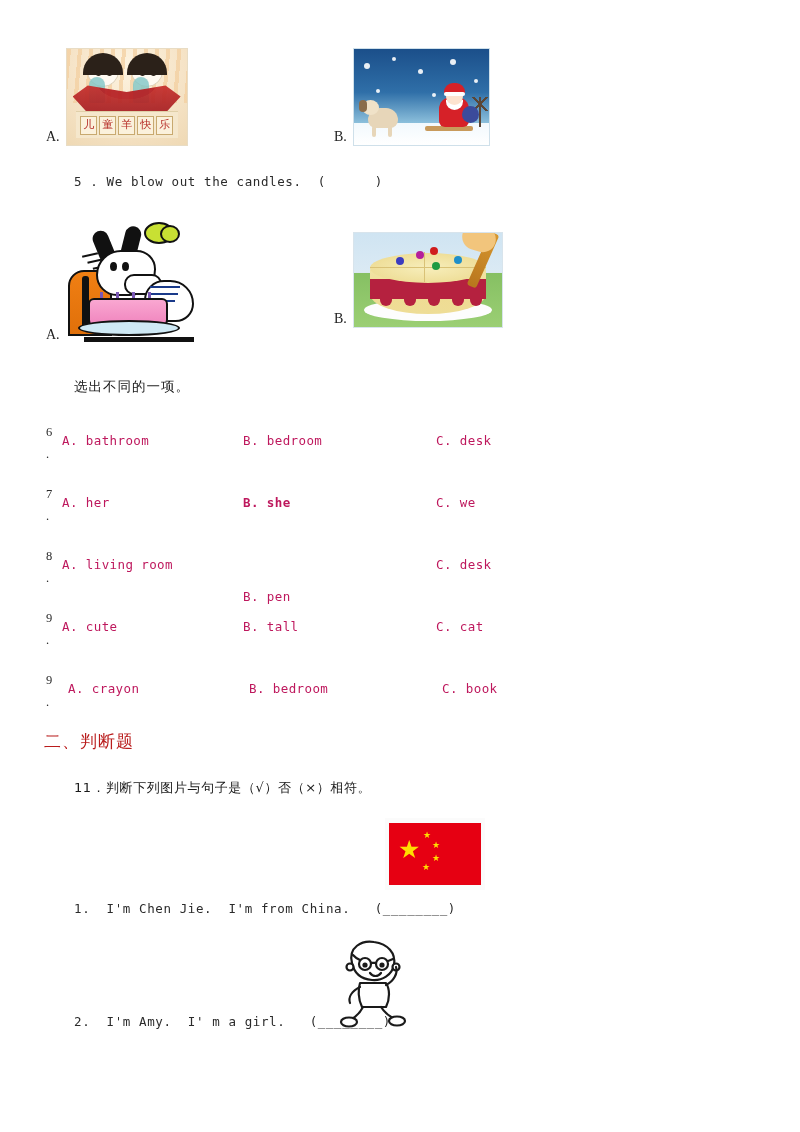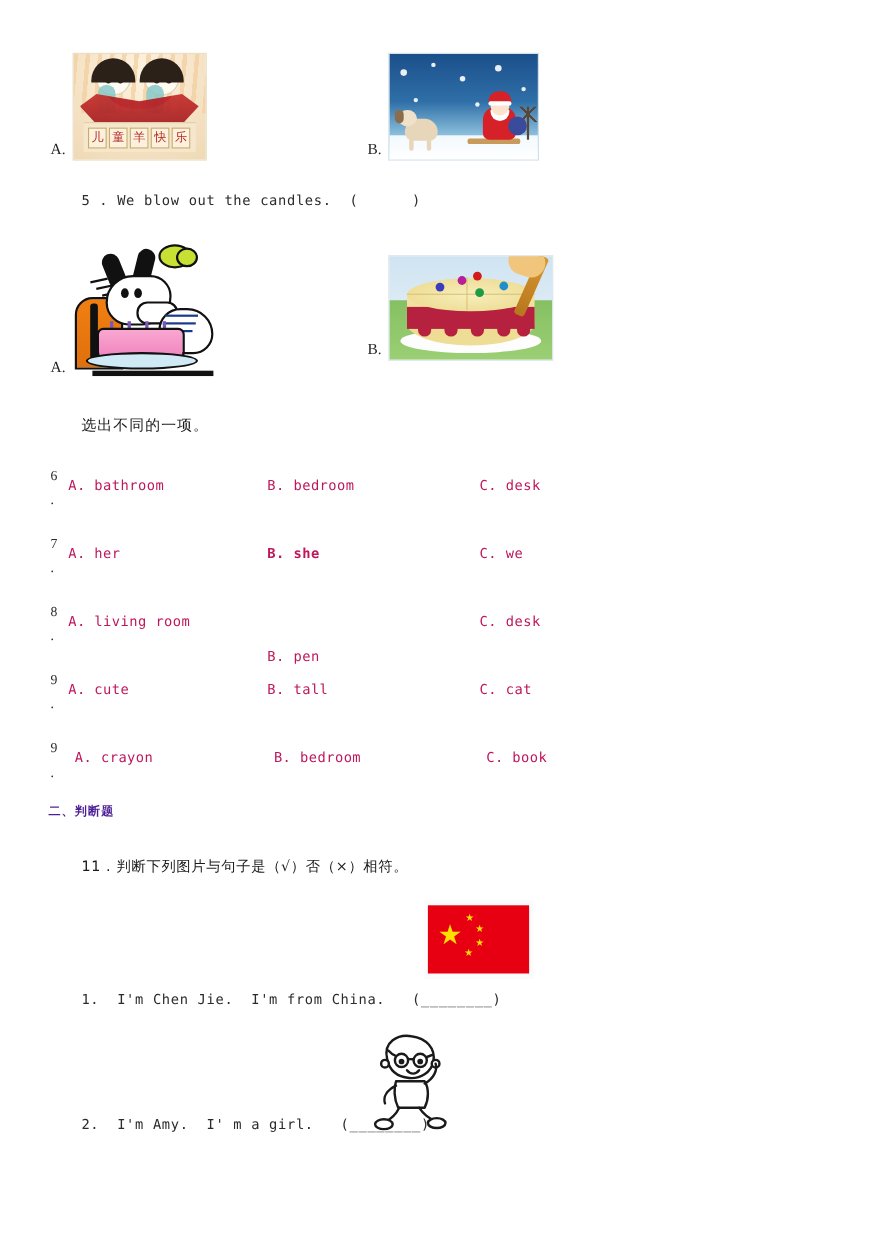--- a/index.html
+++ b/index.html
@@ -351,23 +351,23 @@
     font-family: "DejaVu Sans", sans-serif;
   }
 
   
   .boy { width: 74px; height: 92px; }
 
   
   .sec-head {
     position: absolute;
     font-family: "DejaVu Sans", "Liberation Sans", sans-serif;
-    font-weight: bold;
-    font-size: 11px;
-    color: #4c1d95;
+    font-weight: normal;
+    font-size: 17px;
+    color: #b91c1c;
     letter-spacing: 1px;
   }
 
   
   .qrow { position: absolute; left: 0; right: 0; height: 34px; }
   .qnum {
     position: absolute;
     font-family: "Liberation Serif", serif;
     font-size: 12.5px;
     color: #2b2b2b;

